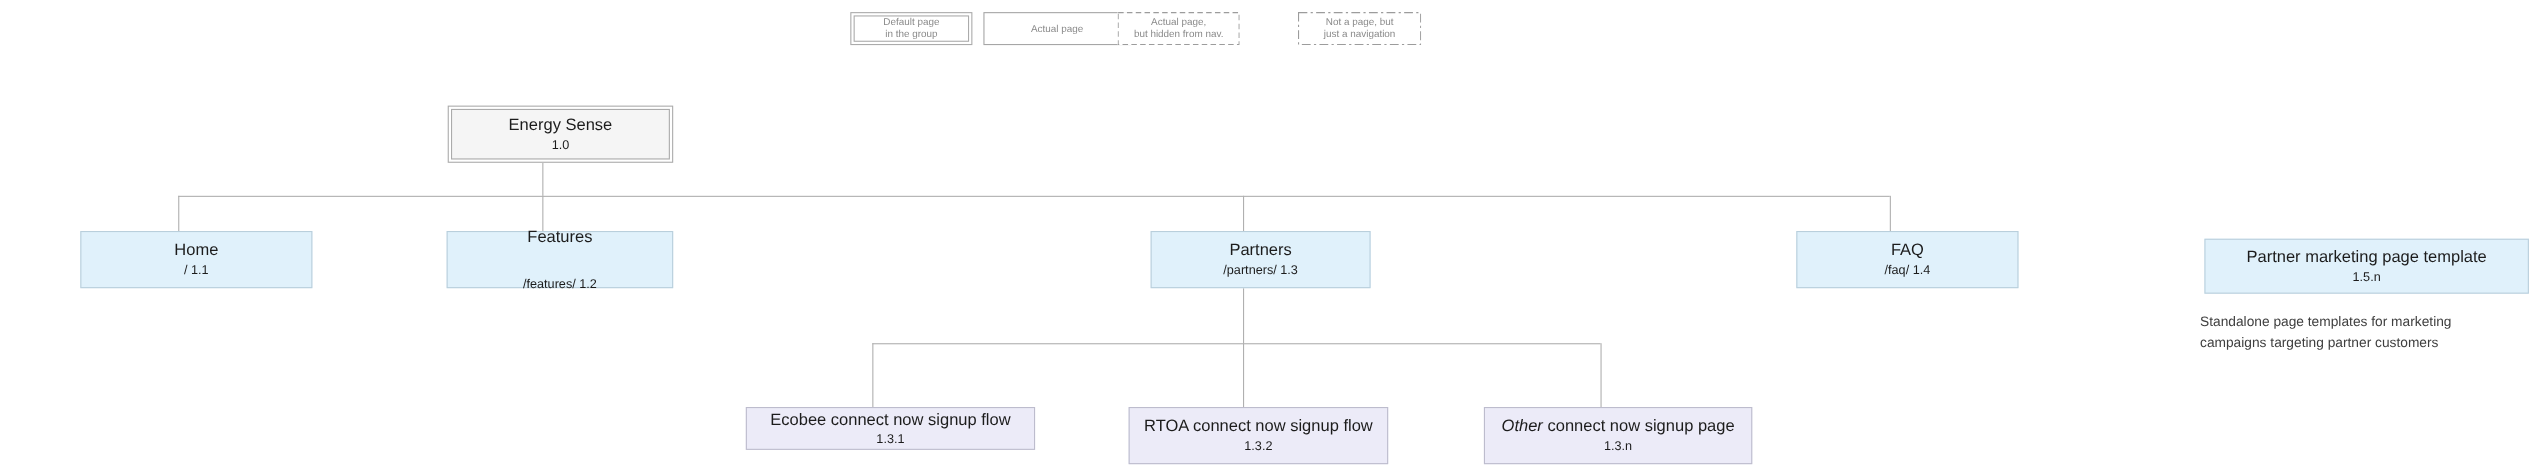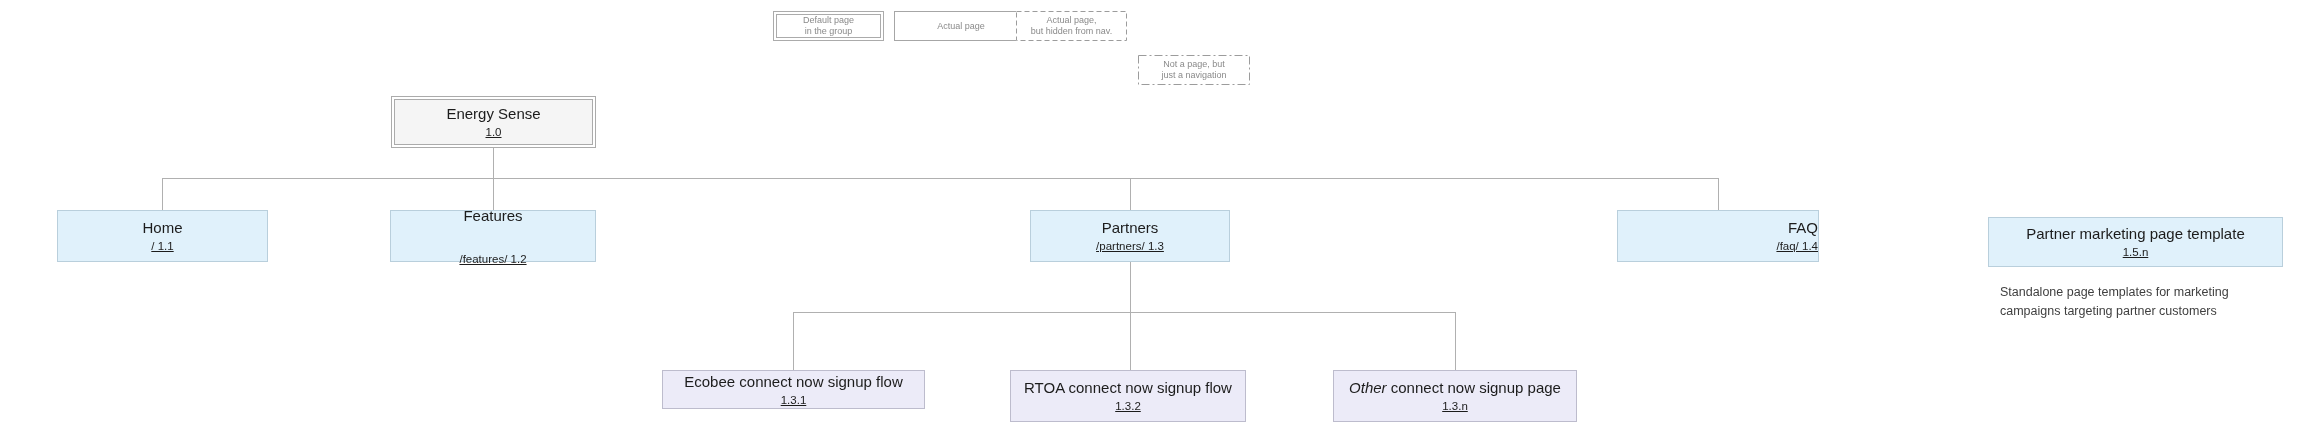--- a/index.html
+++ b/index.html
@@ -33,23 +33,24 @@
   
   .cl{position:absolute;background:#b0b0b0;}
   .cl.v{width:1px;}
   .cl.h{height:1px;}
 
   
   .node{
     position:absolute;box-sizing:border-box;
     display:flex;flex-direction:column;align-items:center;justify-content:center;
     text-align:center;
+    margin-left:16px;
   }
   .node .t{font-size:15px;color:#1c1c1c;line-height:18px;}
-  .node .s{font-size:11.5px;color:#1c1c1c;line-height:13px;margin-top:3px;text-decoration:underline;}
+  .node .s{font-size:11.5px;color:#1c1c1c;line-height:13px;margin-top:3px;}
   .node.blue{background:#e0f1fb;border:1px solid #b9cfdc;}
   .node.purple{background:#ecebf8;border:1px solid #bdbccd;}
   .node.rootbox{border:1px solid #ababab;background:#ffffff;padding:2px;}
   .node.rootbox .inner{
     border:1px solid #ababab;background:#f5f5f5;
     width:100%;height:100%;box-sizing:border-box;
     display:flex;flex-direction:column;align-items:center;justify-content:center;
   }
   .italic{font-style:italic;}
 
@@ -82,21 +83,21 @@
   <div class="legend-box" style="left:1016px;width:111px;">
     <svg class="legend-svg" width="111" height="30">
       <rect x="0.5" y="0.5" width="110" height="29" fill="none" stroke="#9c9c9c" stroke-width="1" stroke-dasharray="5 3"></rect>
     </svg>
     <div class="lbl">
       <div>Actual page,</div>
       <div>but hidden from nav.</div>
     </div>
   </div>
 
-  <div class="legend-box" style="left:1138px;width:112px;margin-top:44px;">
+  <div class="legend-box" style="left:1180px;width:112px;">
     <svg class="legend-svg" width="112" height="30">
       <rect x="0.5" y="0.5" width="111" height="29" fill="none" stroke="#9c9c9c" stroke-width="1" stroke-dasharray="8 3 2 3"></rect>
     </svg>
     <div class="lbl">
       <div>Not a page, but</div>
       <div>just a navigation</div>
     </div>
   </div>
 
   <div class="cl v" style="left:493px;top:148px;height:30px;"></div>
@@ -126,21 +127,21 @@
   <div class="node blue" style="left:390px;top:210px;width:206px;height:52px;gap:25px;">
     <div class="t">Features</div>
     <div class="s">/features/ 1.2</div>
   </div>
 
   <div class="node blue" style="left:1030px;top:210px;width:200px;height:52px;">
     <div class="t">Partners</div>
     <div class="s">/partners/ 1.3</div>
   </div>
 
-  <div class="node blue" style="left:1617px;top:210px;width:202px;height:52px;align-items:flex-end;">
+  <div class="node blue" style="left:1617px;top:210px;width:202px;height:52px;">
     <div class="t">FAQ</div>
     <div class="s">/faq/ 1.4</div>
   </div>
 
   <div class="node blue" style="left:1988px;top:217px;width:295px;height:50px;">
     <div class="t">Partner marketing page template</div>
     <div class="s">1.5.n</div>
   </div>
 
   <div class="note">

